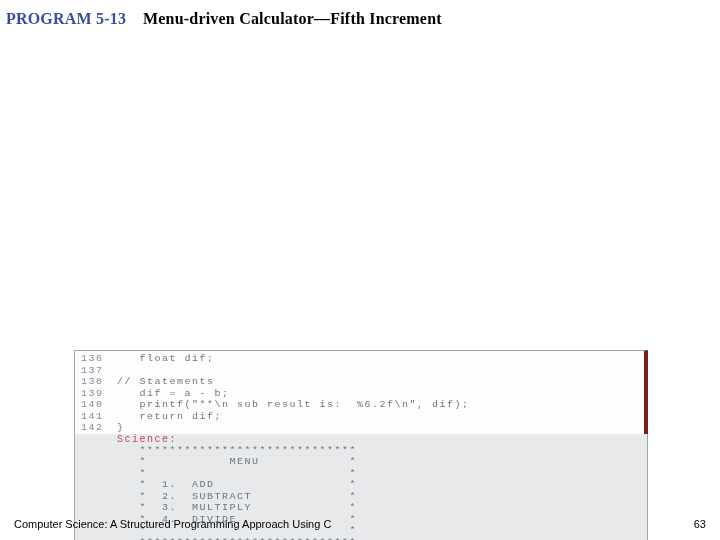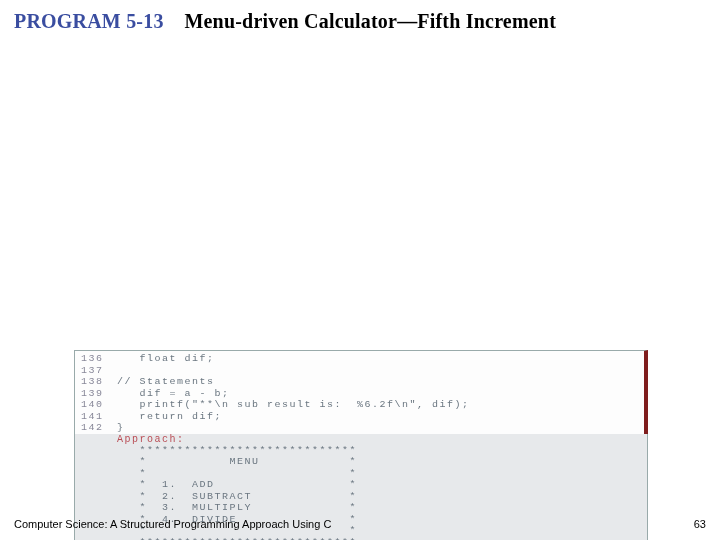--- a/index.html
+++ b/index.html
@@ -1,18 +1,18 @@
 <!DOCTYPE html>
 <html><head>
 <meta charset="utf-8">
 <style>
   * { box-sizing: border-box; margin: 0; padding: 0; }
   html, body { width: 720px; height: 540px; background: #fff; font-family: "Times New Roman", Times, serif; overflow: hidden; }
   .page { position: relative; width: 720px; height: 540px; }
-  .header { position: absolute; top: 10px; left: 14px; font-size: 20px; letter-spacing: 0.2px; }
+  .header { position: absolute; top: 10px; left: 6px; font-size: 16px; letter-spacing: 0.2px; }
   .header .program { color: #3a4da0; font-weight: bold; }
   .header .title { color: #000; font-weight: bold; }
   .codewrap { position: absolute; left: 74px; top: 350px; width: 574px; }
   .code-upper {
     border-top: 1px solid #9aa; border-left: 1px solid #9aa; border-right: 4px solid #7f1d1d;
     background: #fdfdfd; padding: 2px 6px 0 6px;
   }
   .code-lower {
     border-left: 1px solid #9aa; border-right: 1px solid #9aa; border-bottom: 1px solid #9aa;
     background: #e7e9eb; padding: 0 6px 2px 6px;
@@ -38,21 +38,21 @@
     <div class="code-upper">
       <div class="codeline"><span class="ln">136</span><span>   float dif;</span></div>
       <div class="codeline"><span class="ln">137</span><span></span></div>
       <div class="codeline"><span class="ln">138</span><span>// Statements</span></div>
       <div class="codeline"><span class="ln">139</span><span>   dif = a - b;</span></div>
       <div class="codeline"><span class="ln">140</span><span>   printf("**\n sub result is:  %6.2f\n", dif);</span></div>
       <div class="codeline"><span class="ln">141</span><span>   return dif;</span></div>
       <div class="codeline"><span class="ln">142</span><span>}</span></div>
     </div>
     <div class="code-lower">
-      <div class="results-label">Approach:</div>
+      <div class="results-label">Science:</div>
       <div class="codeline"><span class="ln"></span><span>   *****************************</span></div>
       <div class="codeline"><span class="ln"></span><span>   *           MENU            *</span></div>
       <div class="codeline"><span class="ln"></span><span>   *                           *</span></div>
       <div class="codeline"><span class="ln"></span><span>   *  1.  ADD                  *</span></div>
       <div class="codeline"><span class="ln"></span><span>   *  2.  SUBTRACT             *</span></div>
       <div class="codeline"><span class="ln"></span><span>   *  3.  MULTIPLY             *</span></div>
       <div class="codeline"><span class="ln"></span><span>   *  4.  DIVIDE               *</span></div>
       <div class="codeline"><span class="ln"></span><span>   *                           *</span></div>
       <div class="codeline"><span class="ln"></span><span>   *****************************</span></div>
       <div class="codeline"><span class="ln"></span><span></span></div>

